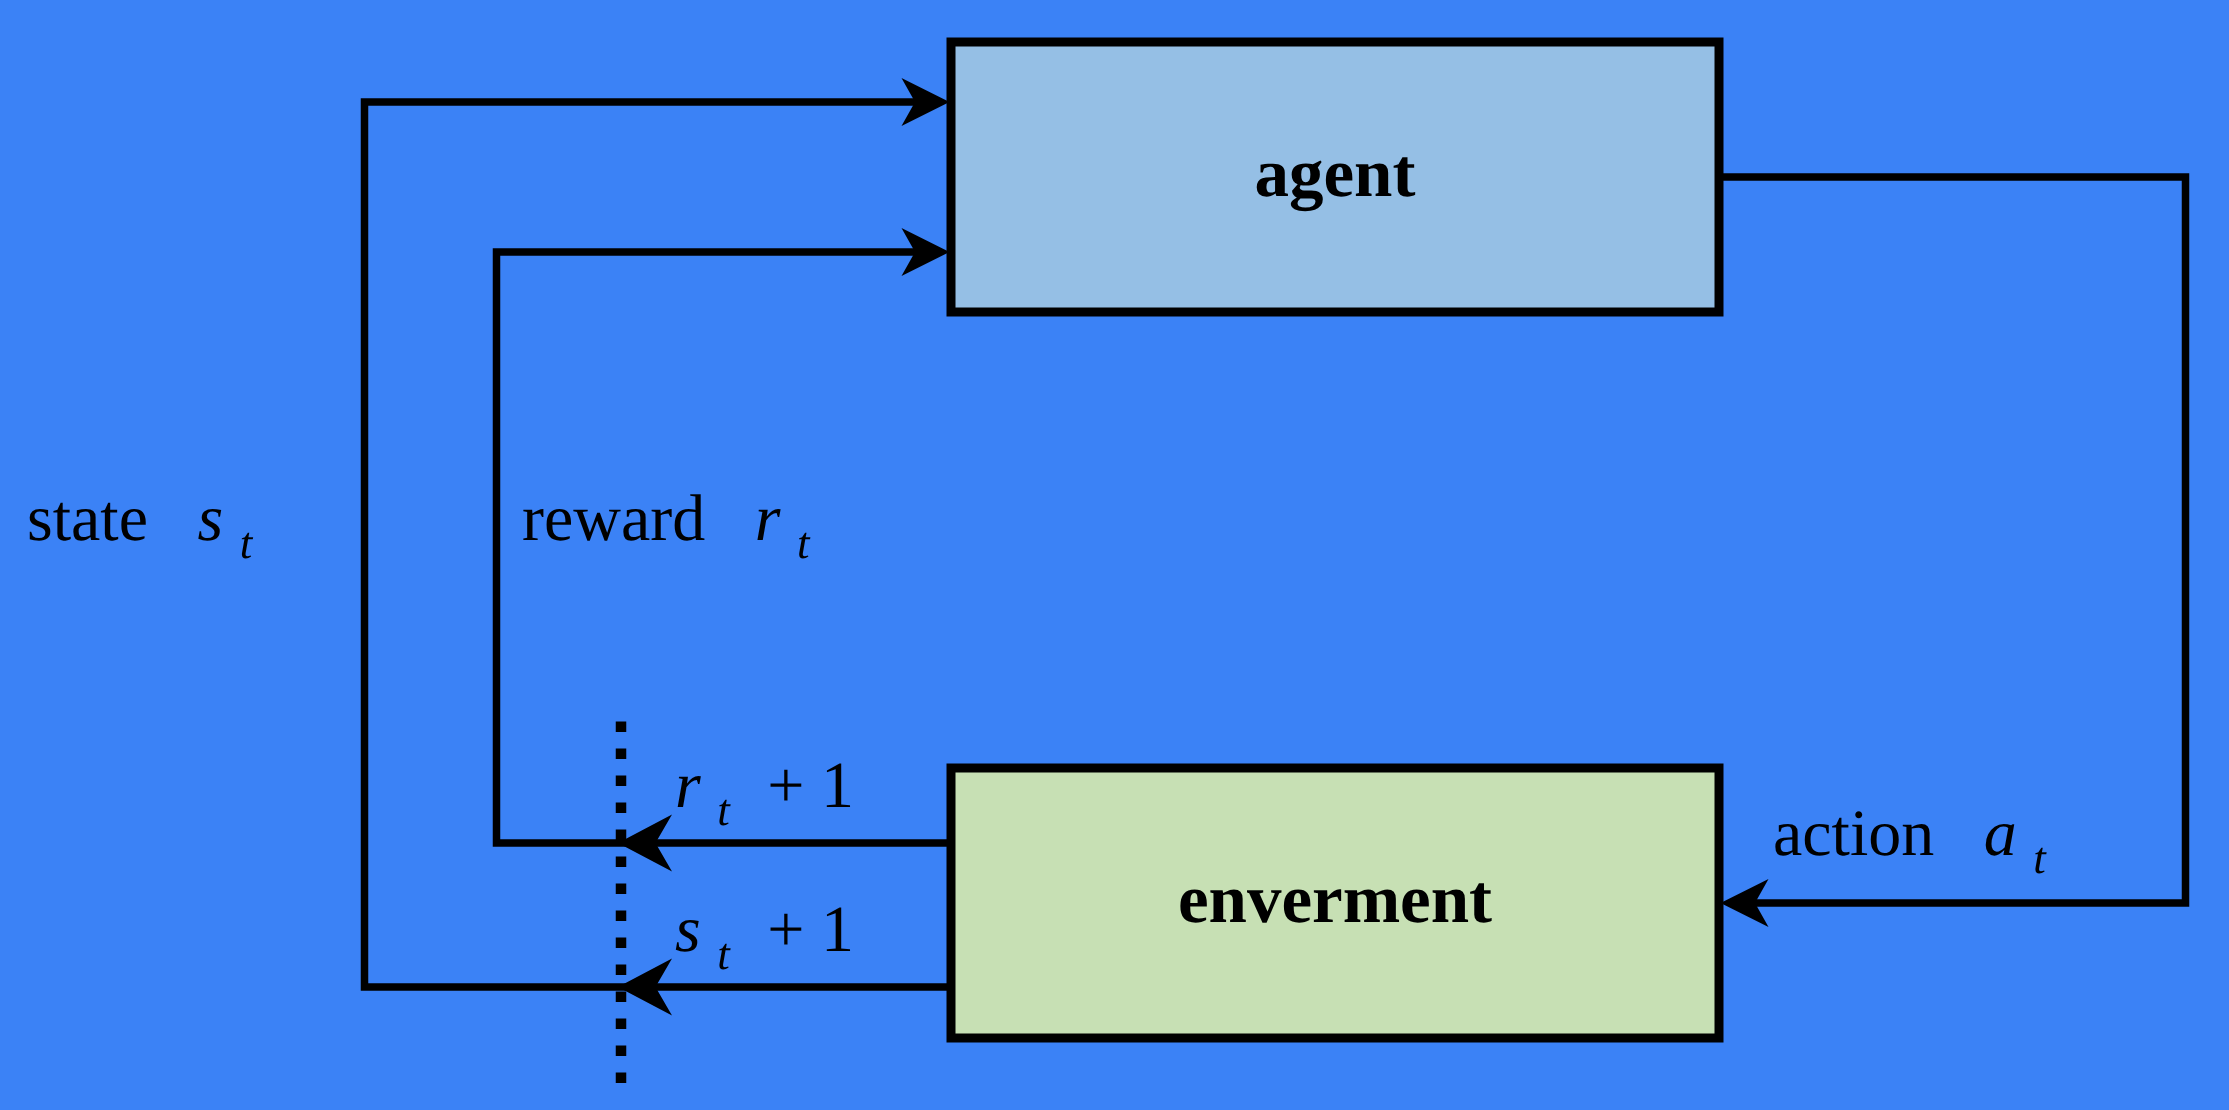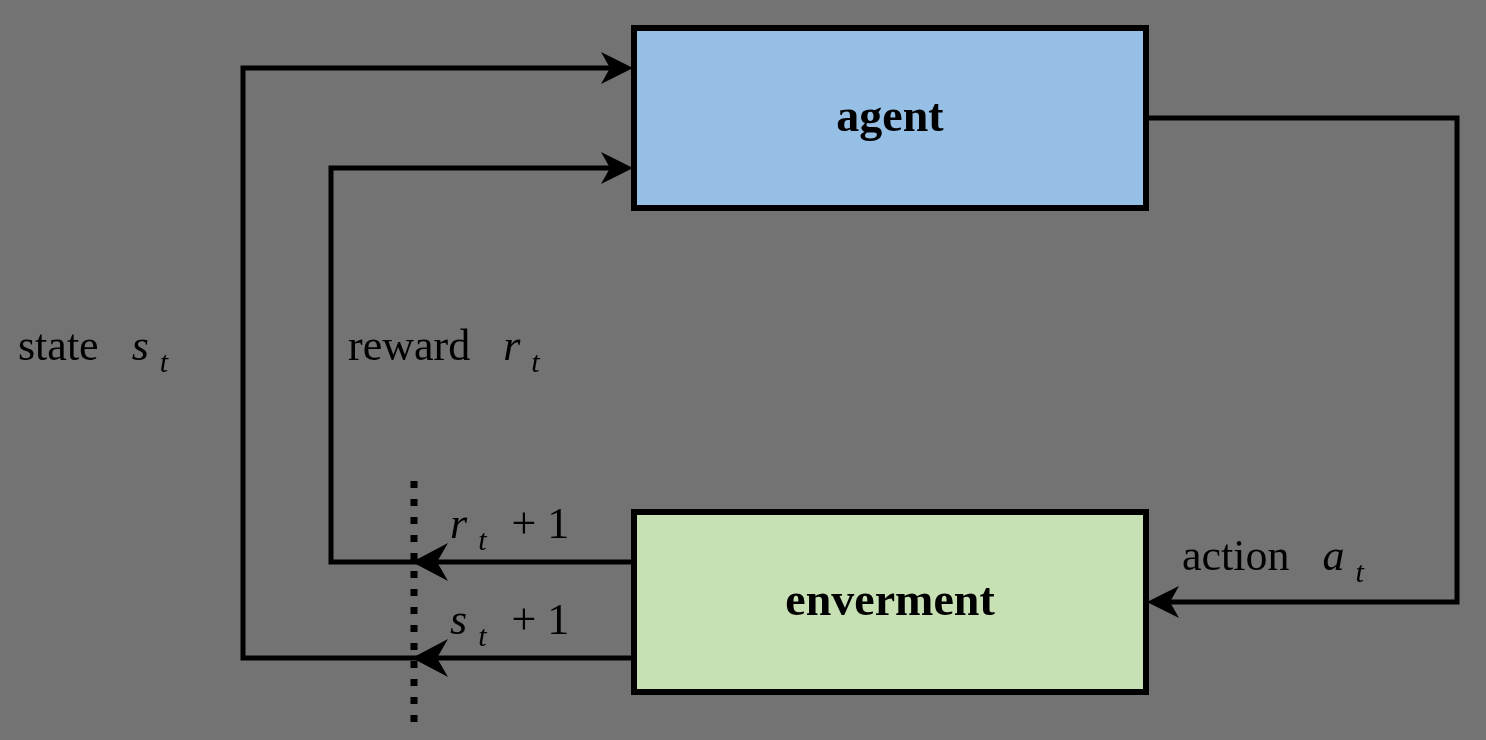--- a/index.html
+++ b/index.html
@@ -11,21 +11,21 @@
   body {
     width: 1486px;
     height: 740px;
     font-family: "Liberation Serif", serif;
     overflow: hidden;
   }
   #diagram-root {
     position: relative;
     width: 1486px;
     height: 740px;
-    background: #737373;
+    background: #3b82f6;
   }
   svg.diagram-canvas {
     position: absolute;
     top: 0;
     left: 0;
     width: 1486px;
     height: 740px;
     display: block;
   }
   .node-box {

